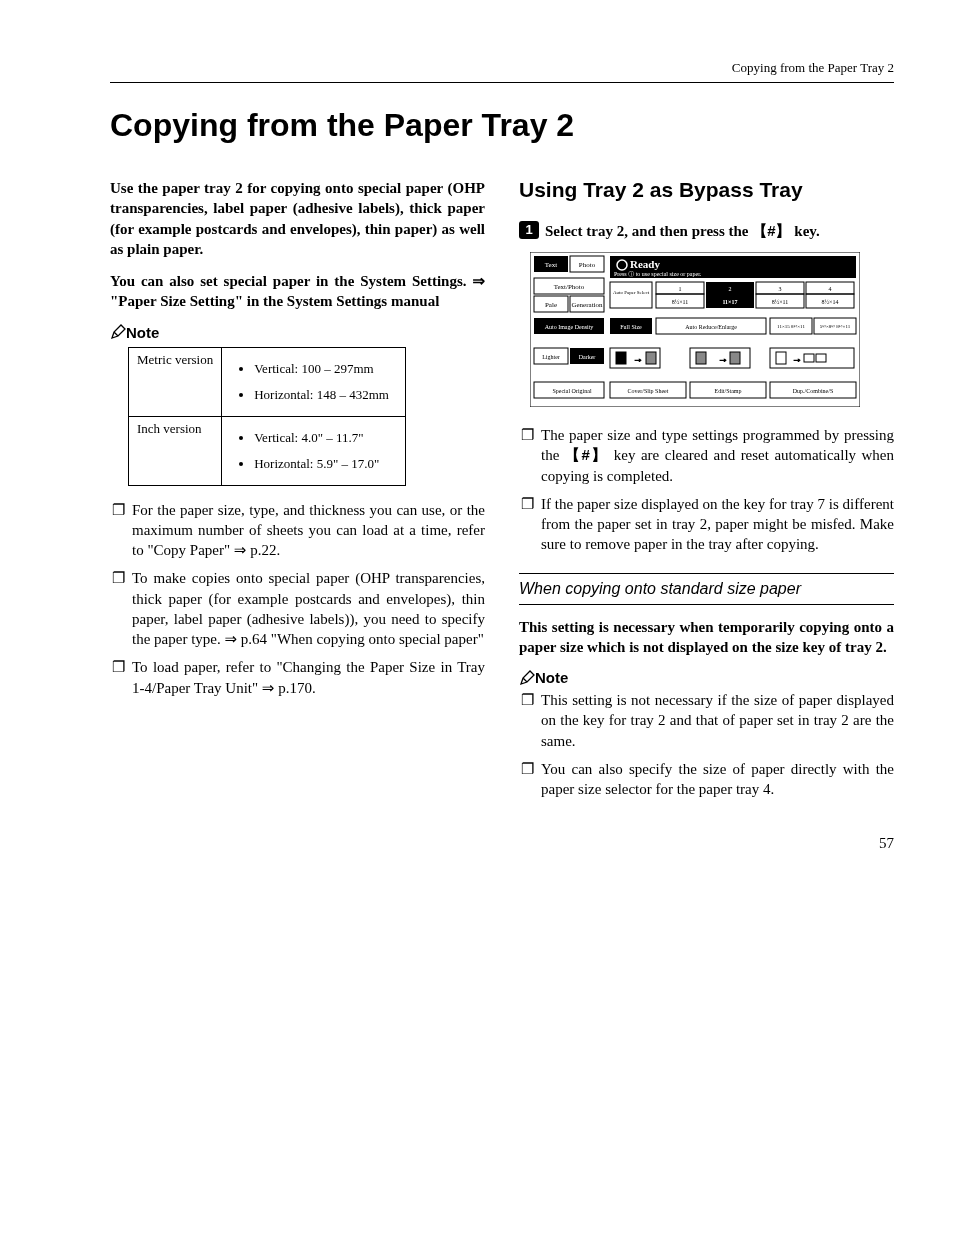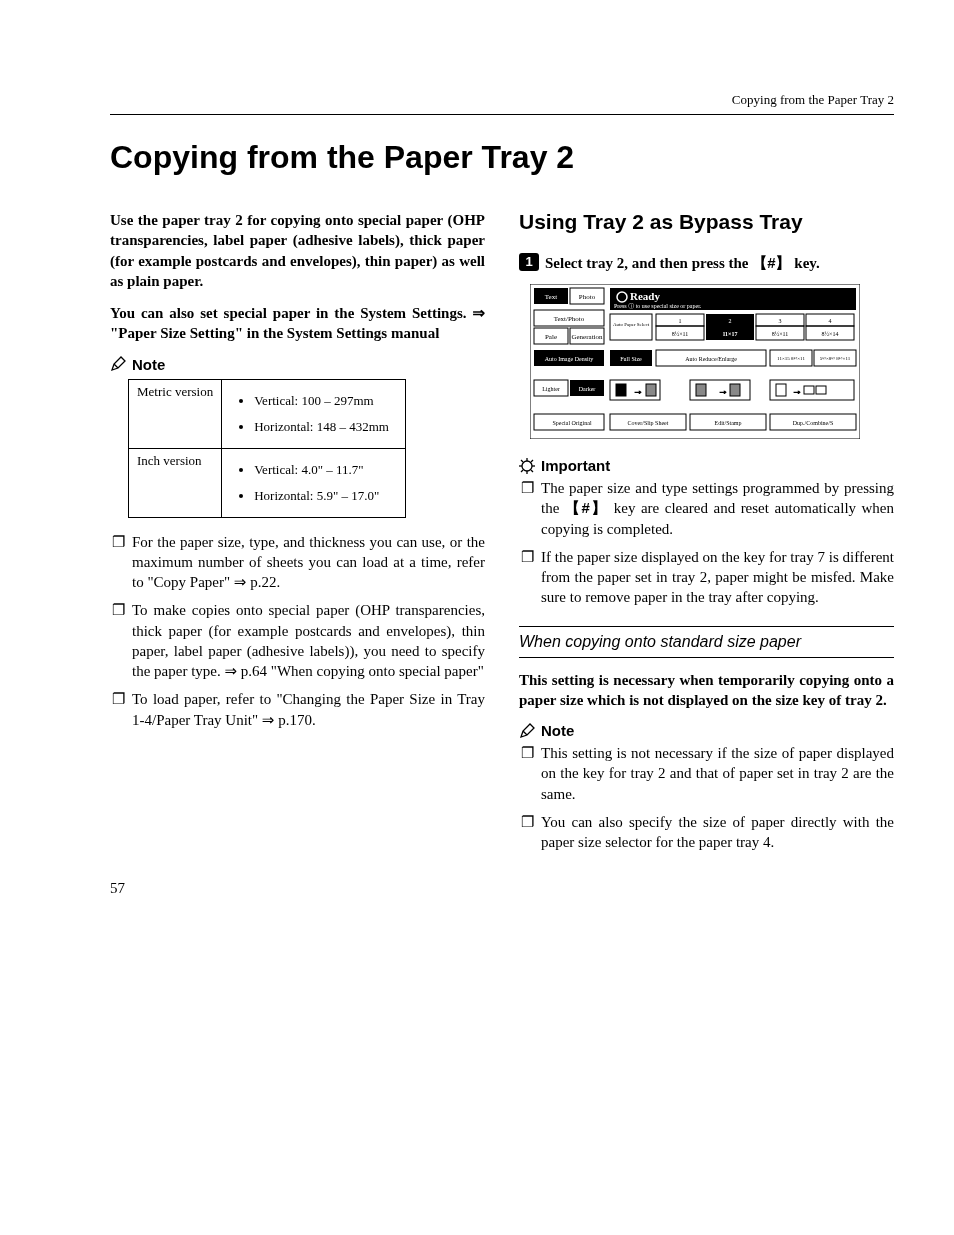--- a/index.html
+++ b/index.html
@@ -4,21 +4,21 @@
 <style>
   body {
     font-family: Georgia, 'Times New Roman', serif;
     margin: 0;
     padding: 0;
     background: #fff;
     color: #000;
     width: 954px;
   }
   .page {
-    padding: 92px 60px 40px 110px;
+    padding: 60px 60px 40px 110px;
     position: relative;
   }
   .running-header {
     text-align: right;
     font-size: 13px;
     margin-bottom: 6px;
   }
   .hr-top {
     border: none;
     border-top: 1px solid #000;
@@ -41,21 +41,20 @@
   p {
     font-size: 15px;
     line-height: 1.35;
     margin: 0 0 12px 0;
     text-align: justify;
     font-weight: bold;
   }
   .note-label, .important-label {
     display: flex;
     align-items: center;
-    gap: 6px;
     font-weight: bold;
     font-size: 15px;
     margin: 6px 0 4px 0;
     font-family: Arial, sans-serif;
   }
   .note-icon svg, .important-icon svg { display:block; }
   ul.box-list {
     list-style: none;
     padding: 0 0 0 2px;
     margin: 0 0 10px 0;
@@ -135,22 +134,23 @@
     font-family: Arial, sans-serif;
     font-weight: normal;
     font-size: 16px;
     border-top: 1px solid #000;
     border-bottom: 1px solid #000;
     padding: 6px 0;
     margin: 18px 0 12px 0;
     font-style: italic;
   }
   .page-number {
-    font-size: 15px;
-    margin-top: 18px;
+    text-align: right;
+    font-size: 15px;
+    margin-top: 26px;
   }
 </style>
 </head>
 <body>
 
 <div class="page">
   <div class="running-header">Copying from the Paper Tray 2</div>
   <hr class="hr-top">
 
   <h1 class="title">Copying from the Paper Tray 2</h1>
@@ -285,38 +285,20 @@
 
           <rect x="80" y="130" width="76" height="16" fill="none" stroke="#000"></rect>
             <text x="118" y="141" font-size="6" text-anchor="middle">Cover/Slip Sheet</text>
           <rect x="160" y="130" width="76" height="16" fill="none" stroke="#000"></rect>
             <text x="198" y="141" font-size="6" text-anchor="middle">Edit/Stamp</text>
           <rect x="240" y="130" width="86" height="16" fill="none" stroke="#000"></rect>
             <text x="283" y="141" font-size="6" text-anchor="middle">Dup./Combine/S</text>
         </svg>
       </div>
 
-      <div class="important-label">
-        <span class="important-icon">
-          <svg width="16" height="16" viewBox="0 0 16 16">
-              <circle cx="8" cy="8" r="5" fill="none" stroke="#000" stroke-width="1.3"></circle>
-              <g stroke="#000" stroke-width="1.3">
-                <line x1="8" y1="0" x2="8" y2="3"></line>
-                <line x1="8" y1="13" x2="8" y2="16"></line>
-                <line x1="0" y1="8" x2="3" y2="8"></line>
-                <line x1="13" y1="8" x2="16" y2="8"></line>
-                <line x1="2" y1="2" x2="4" y2="4"></line>
-                <line x1="12" y1="12" x2="14" y2="14"></line>
-                <line x1="2" y1="14" x2="4" y2="12"></line>
-                <line x1="12" y1="4" x2="14" y2="2"></line>
-              </g>
-            </svg>
-        </span>
-        <span>Important</span>
-      </div>
 
       <ul class="box-list">
         <li>
           <span>The paper size and type settings programmed by pressing the </span><span class="keycap">#</span><span> key are cleared and reset automatically when copying is completed.</span>
         </li>
         <li>If the paper size displayed on the key for tray 7 is different from the paper set in tray 2, paper might be misfed. Make sure to remove paper in the tray after copying.</li>
       </ul>
 
       <h3 class="sub-sub">When copying onto standard size paper</h3>
 

